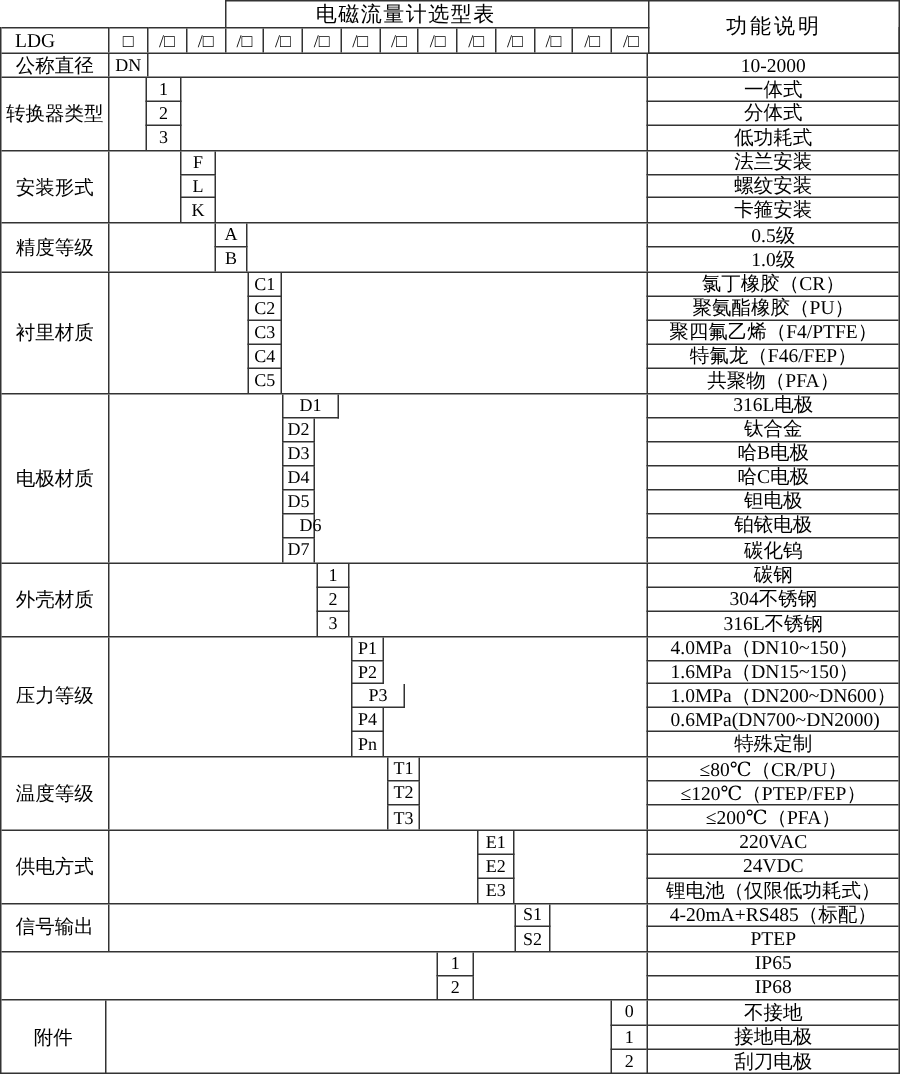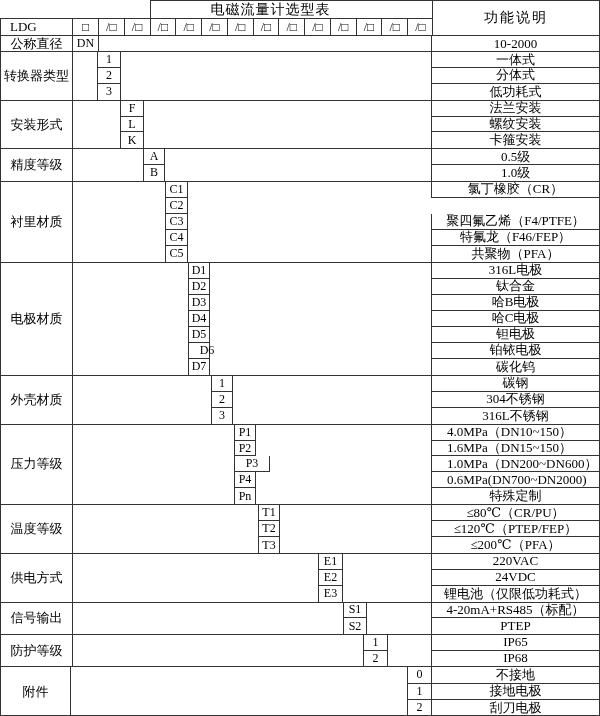--- a/index.html
+++ b/index.html
@@ -178,20 +178,21 @@
           <div class="grow">
             <div class="spacerL" style="width: 92px;"></div>
             <div class="code" style="width: 23px;">C1</div>
             <div class="mid"></div>
             <div class="desc">氯丁橡胶（CR）</div>
           </div>
           <div class="grow">
             <div class="spacerL" style="width: 92px;"></div>
             <div class="code" style="width: 23px;">C2</div>
             <div class="mid"></div>
+            <div class="desc">聚氨酯橡胶（PU）</div>
           </div>
           <div class="grow">
             <div class="spacerL" style="width: 92px;"></div>
             <div class="code" style="width: 23px;">C3</div>
             <div class="mid"></div>
             <div class="desc">聚四氟乙烯（F4/PTFE）</div>
           </div>
           <div class="grow">
             <div class="spacerL" style="width: 92px;"></div>
             <div class="code" style="width: 23px;">C4</div>
@@ -204,21 +205,21 @@
             <div class="mid"></div>
             <div class="desc">共聚物（PFA）</div>
           </div>
         </div>
       </div>
       <div class="group" style="height: 113.333px;">
         <div class="glabel">电极材质</div>
         <div class="gbody">
           <div class="grow">
             <div class="spacerL" style="width: 115px;"></div>
-            <div class="code" style="width: 22px; text-align: center;">D1</div>
+            <div class="code" style="width: 38px; text-align: center;">D1</div>
             <div class="mid"></div>
             <div class="desc">316L电极</div>
           </div>
           <div class="grow">
             <div class="spacerL" style="width: 115px;"></div>
             <div class="code" style="width: 22px;">D2</div>
             <div class="mid"></div>
             <div class="desc">钛合金</div>
           </div>
           <div class="grow">
@@ -368,21 +369,20 @@
           </div>
           <div class="grow lastrow">
             <div class="spacerL" style="width: 270px;"></div>
             <div class="code" style="width: 24px;">S2</div>
             <div class="mid"></div>
             <div class="desc">PTEP</div>
           </div>
         </div>
       </div>
       <div class="group" style="height: 32.381px;">
-        <div class="glabel">防护等级</div>
         <div class="gbody">
           <div class="grow">
             <div class="spacerL" style="width: 290px;"></div>
             <div class="code" style="width: 25px;">1</div>
             <div class="mid"></div>
             <div class="desc">IP65</div>
           </div>
           <div class="grow lastrow">
             <div class="spacerL" style="width: 290px;"></div>
             <div class="code" style="width: 25px;">2</div>

